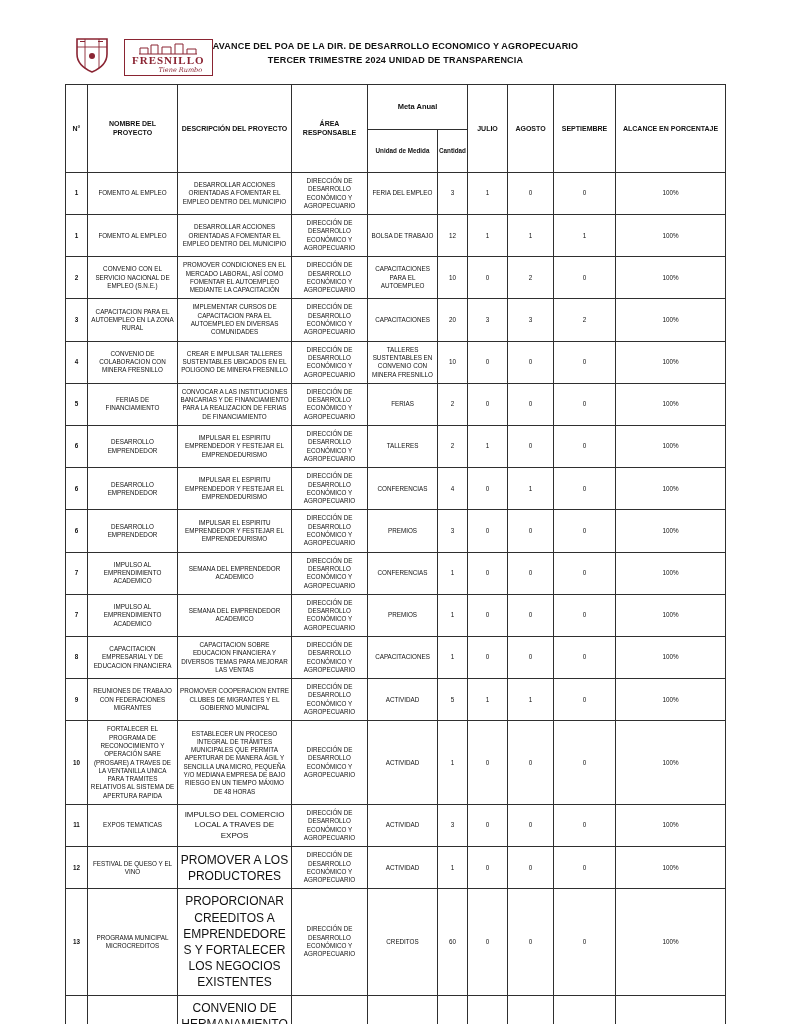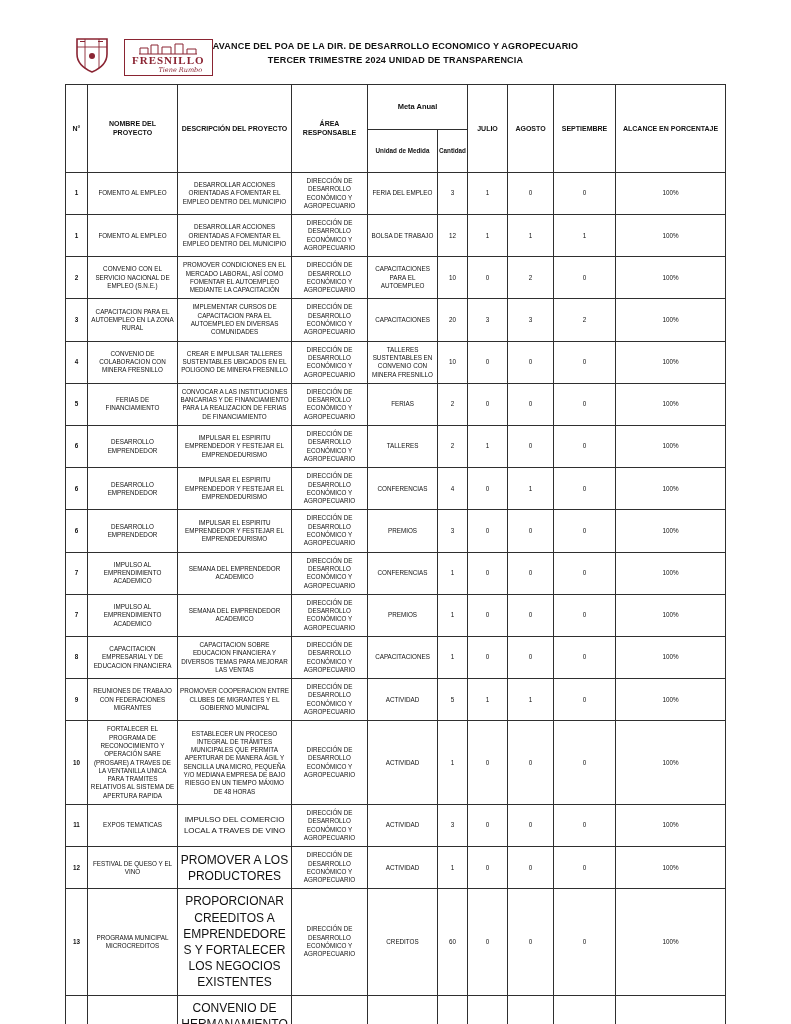--- a/index.html
+++ b/index.html
@@ -272,21 +272,21 @@
             <td class="col-unidad">ACTIVIDAD</td>
             <td class="col-cantidad">1</td>
             <td class="col-julio">0</td>
             <td class="col-agosto">0</td>
             <td class="col-septiembre">0</td>
             <td class="col-alcance">100%</td>
           </tr>
           <tr>
             <td class="col-n">11</td>
             <td class="col-nombre">EXPOS TEMATICAS</td>
-            <td class="col-descripcion desc-medium">IMPULSO DEL COMERCIO LOCAL A TRAVES DE VINO</td>
+            <td class="col-descripcion desc-medium">IMPULSO DEL COMERCIO LOCAL A TRAVES DE EXPOS</td>
             <td class="col-area">DIRECCIÓN DE DESARROLLO ECONÓMICO Y AGROPECUARIO</td>
             <td class="col-unidad">ACTIVIDAD</td>
             <td class="col-cantidad">3</td>
             <td class="col-julio">0</td>
             <td class="col-agosto">0</td>
             <td class="col-septiembre">0</td>
             <td class="col-alcance">100%</td>
           </tr>
           <tr>
             <td class="col-n">12</td>

